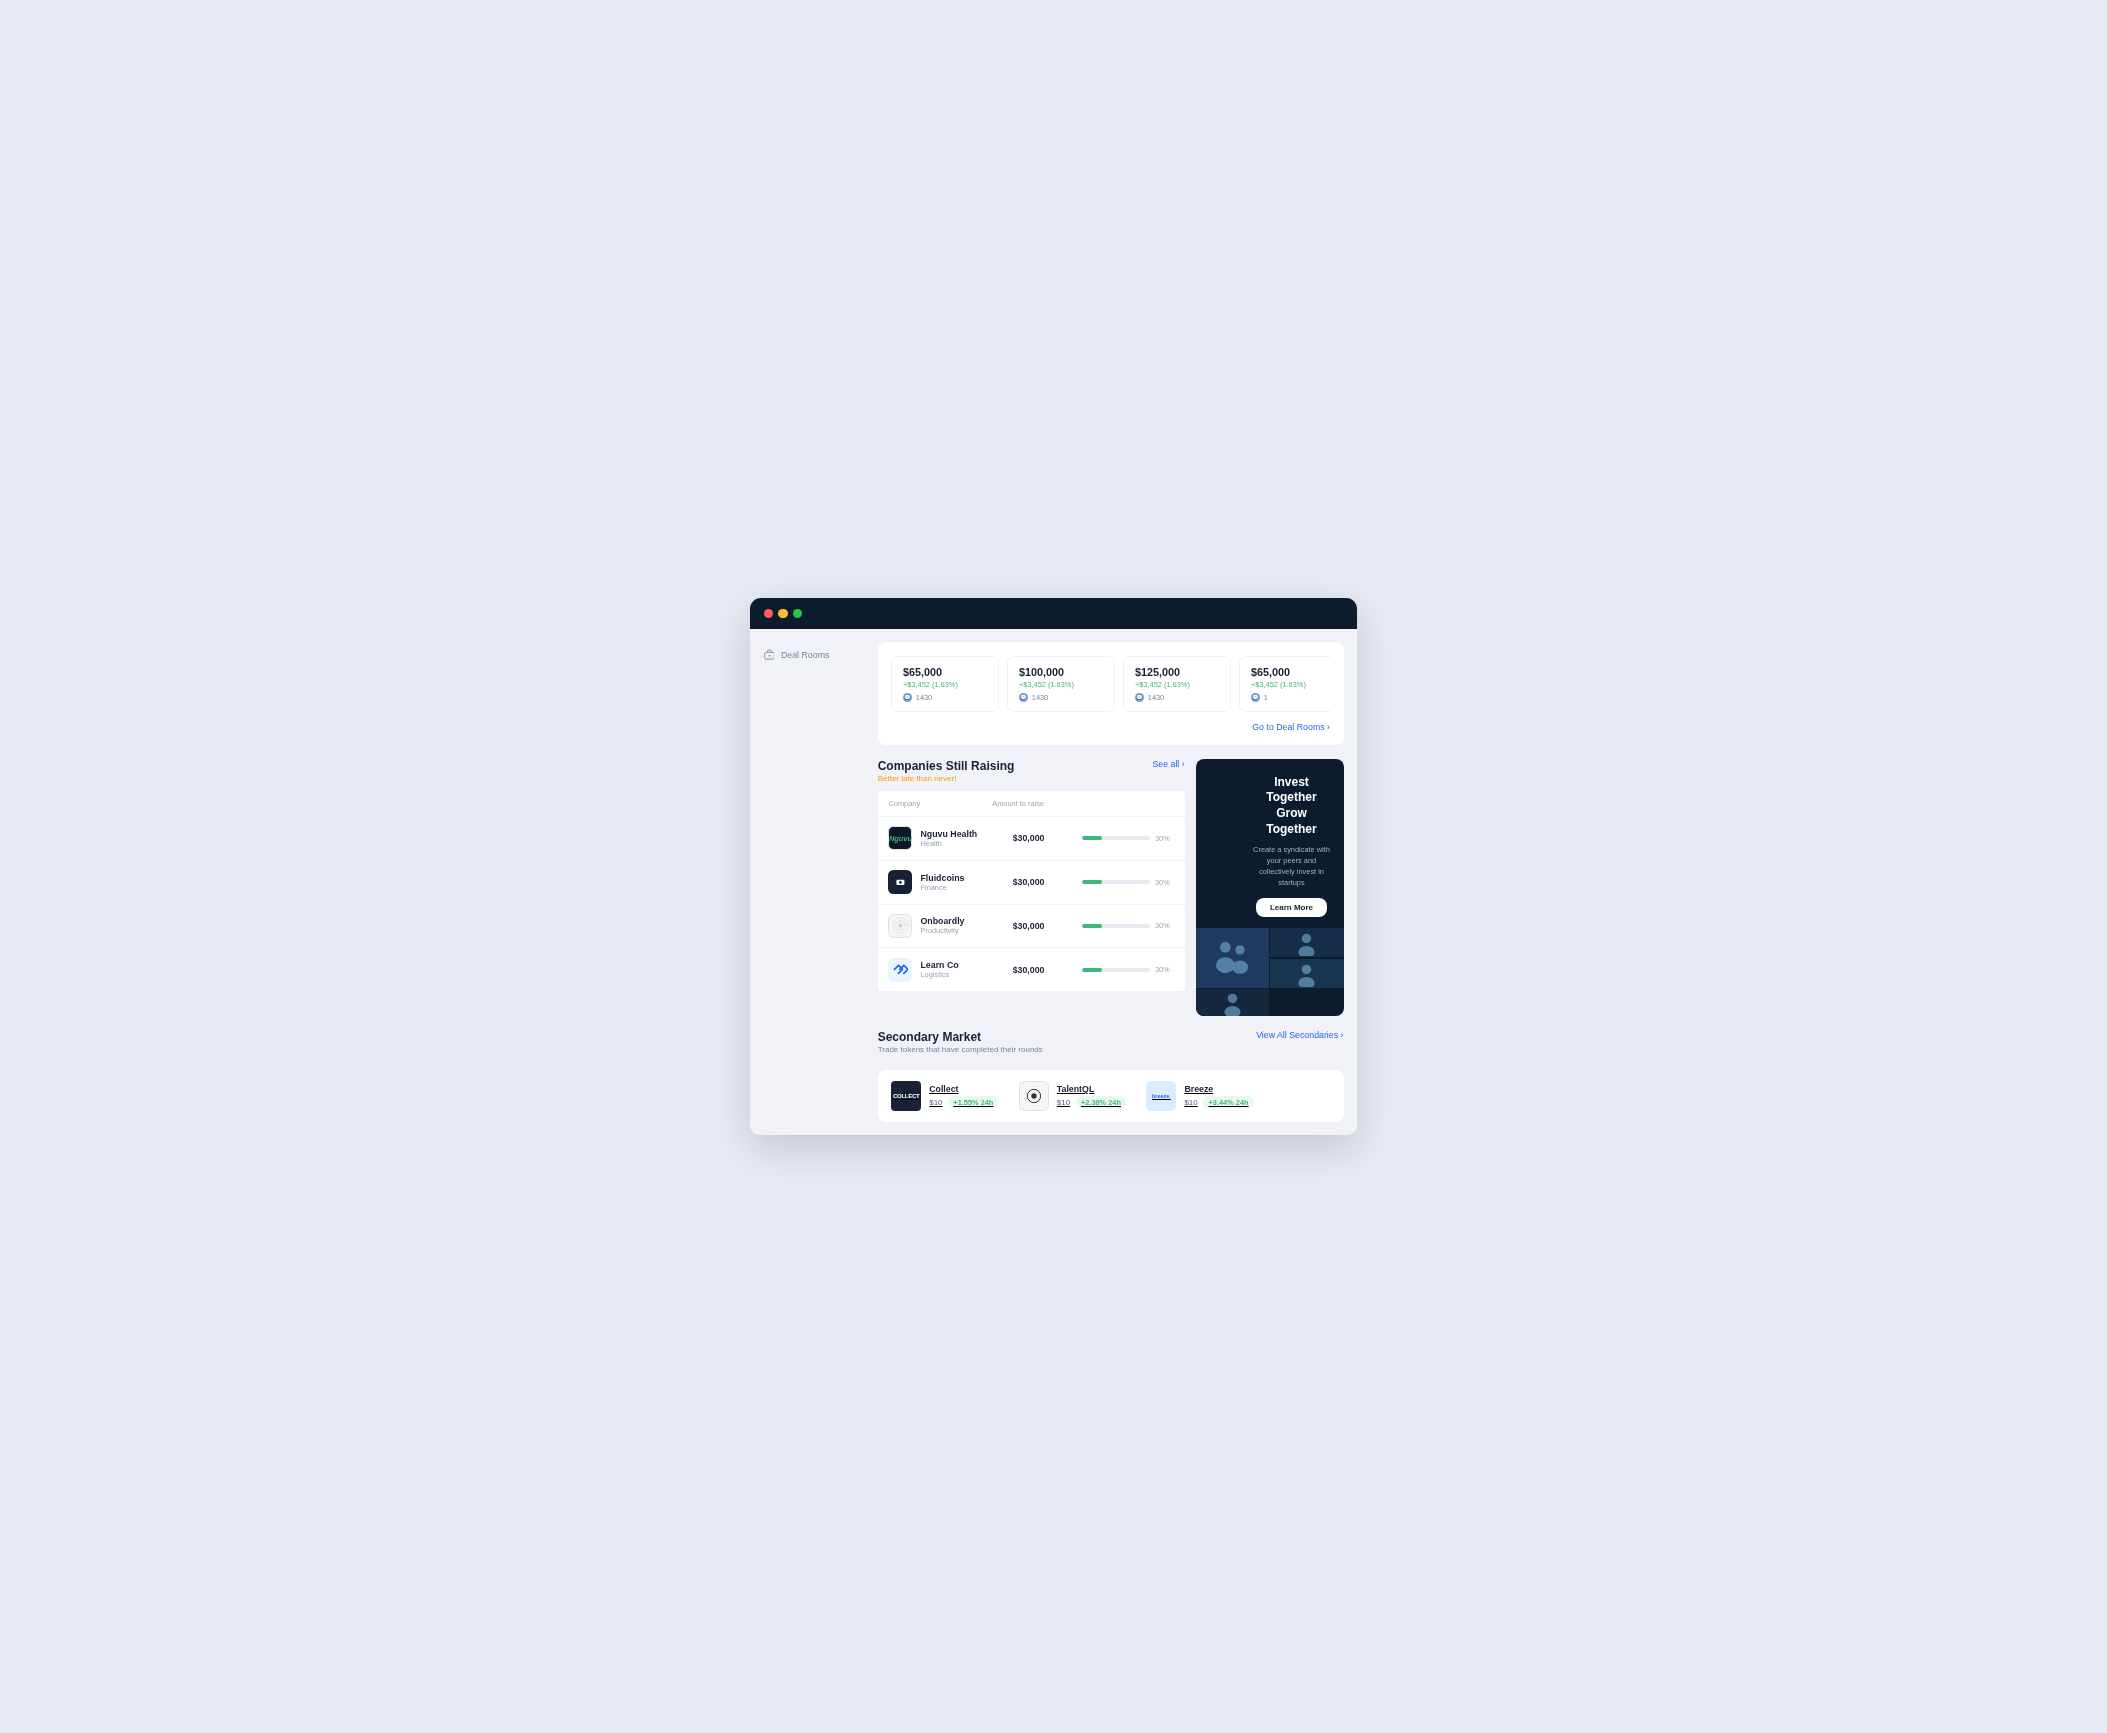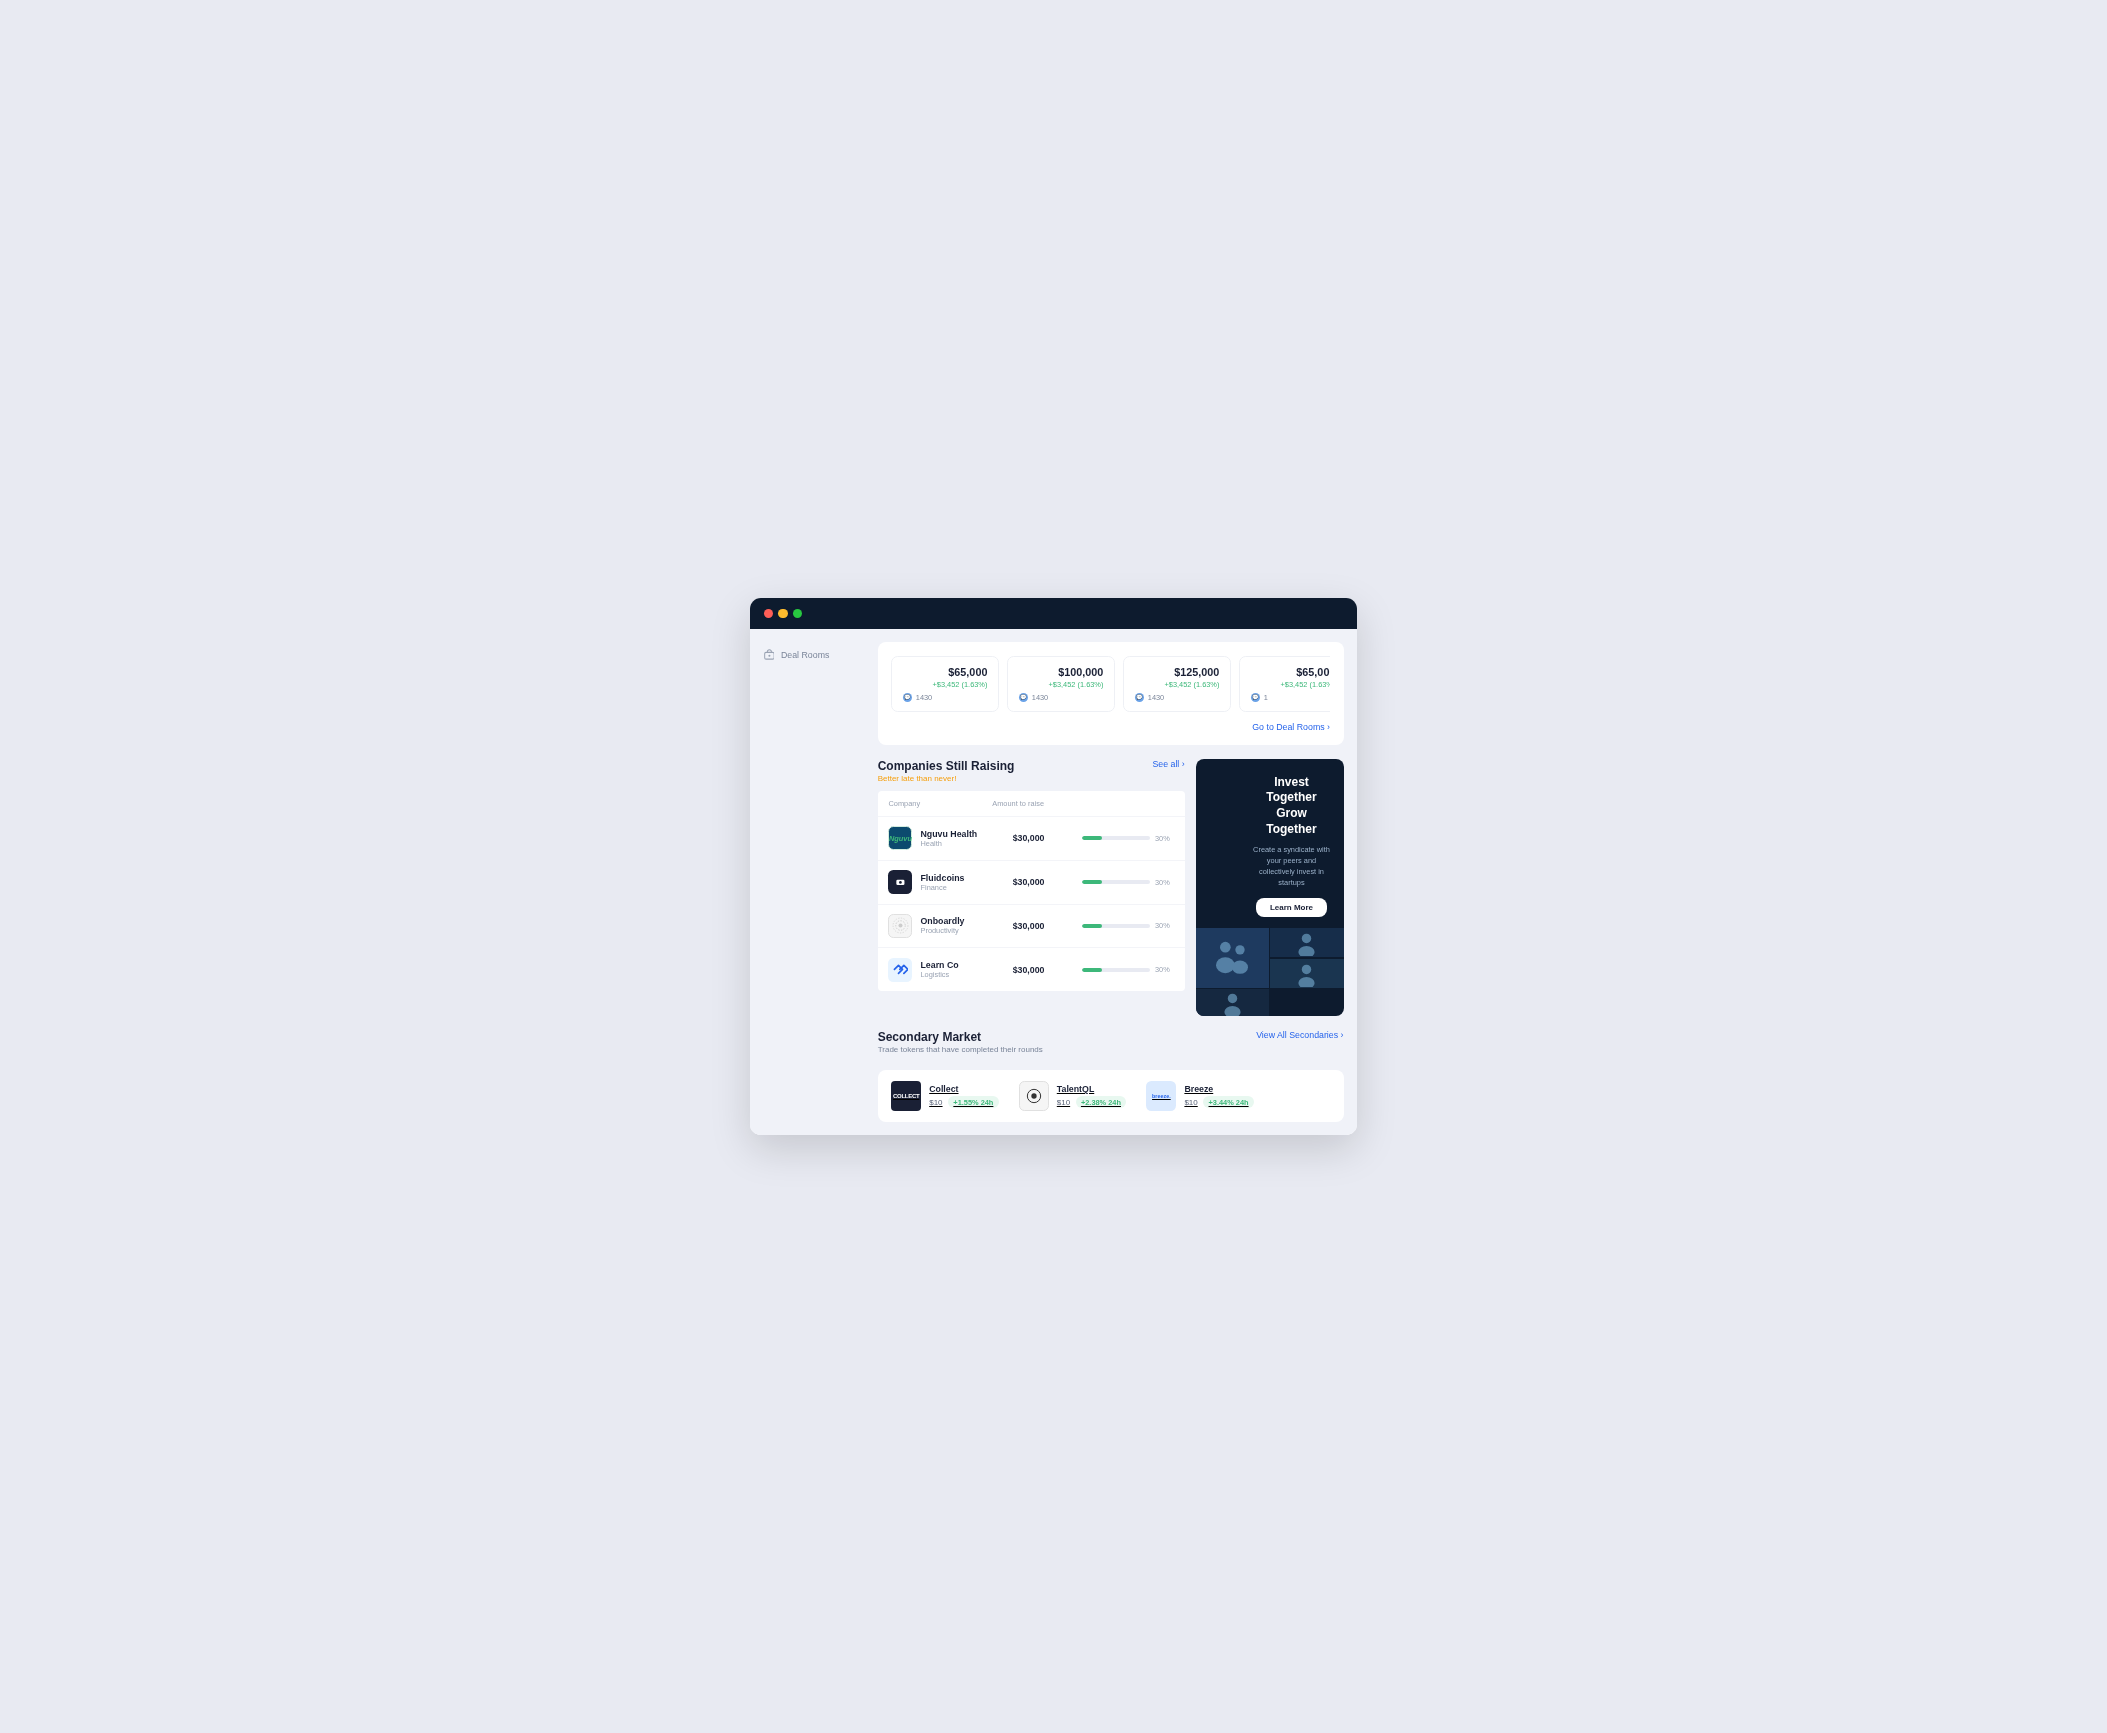--- a/index.html
+++ b/index.html
@@ -81,21 +81,20 @@
       gap: 8px;
       overflow: hidden;
     }
     .deal-card {
       background: #fff;
       border: 0.7px solid #eef0f5;
       border-radius: 6.7px;
       padding: 9.4px 10.8px;
       min-width: 108px;
       flex-shrink: 0;
-      text-align: right;
     }
     .deal-card-amount {
       font-size: 10.8px;
       font-weight: 700;
       color: #1a2035;
     }
     .deal-card-change {
       font-size: 7.4px;
       color: #3db87a;
       margin-top: 1.3px;
@@ -229,21 +228,21 @@
       border-radius: 2px;
     }
     .progress-pct {
       font-size: 7.4px;
       color: #9aa3b3;
       width: 19px;
     }
 
     
     .nguvu-logo {
-      background: #0c4a6e;
+      background: #0f172a;
       color: #3db87a;
       font-style: italic;
       font-size: 6.7px;
       border: 0.7px solid #d4eddf;
     }
     .fluidcoins-logo {
       background: #1a2035;
       color: #fff;
       font-size: 8.8px;
     }

